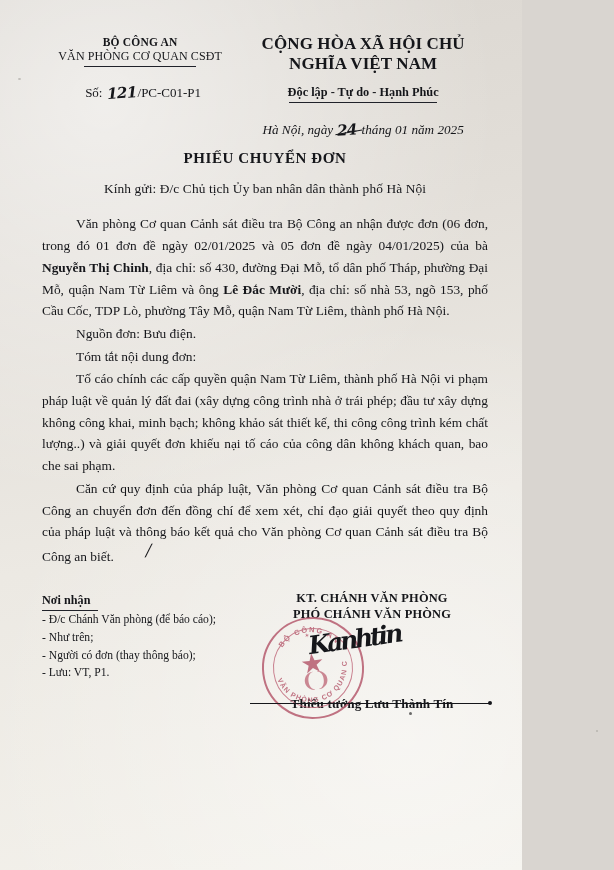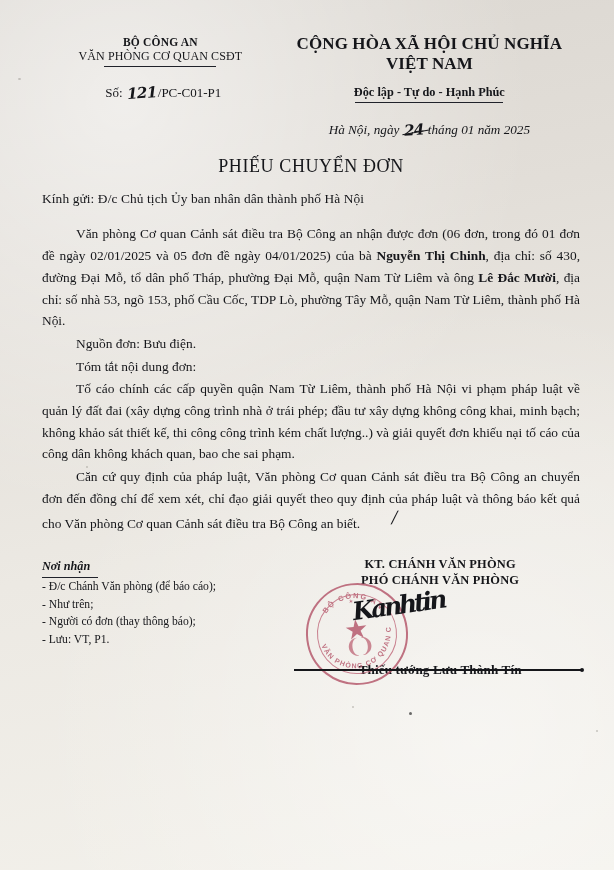--- a/index.html
+++ b/index.html
@@ -4,21 +4,21 @@
 <style>
   html,body{margin:0;padding:0;}
   body{
     width:614px;height:870px;
     background:#d9d5d0;
     font-family:"Liberation Serif", serif;
     overflow:hidden;
   }
   .page{
     position:relative;
-    width:614px;height:870px;
+    width:522px;height:870px;
     background:
       radial-gradient(circle at 20% 12%, rgba(255,255,255,.55), rgba(255,255,255,0) 45%),
       radial-gradient(circle at 78% 85%, rgba(255,255,255,.45), rgba(255,255,255,0) 50%),
       linear-gradient(170deg,#dbd7d1 0%,#e2ded8 28%,#ece9e3 60%,#f3f1eb 100%);
     color:#15161a;
   }
   .sheet{
     position:absolute;
     left:42px;right:34px;top:34px;
     }
@@ -44,36 +44,36 @@
     transform:rotate(-4deg) translateY(1px);
     padding:0 1px;
   }
   .hand-strike{position:relative;}
   .hand-strike::after{
     content:"";position:absolute;left:-1px;right:-4px;top:62%;
     height:1.3px;background:#16171b;transform:rotate(-6deg);
   }
   
   .title{
-    text-align:center;font-weight:normal;font-size:18px;
-    letter-spacing:.6px;margin-top:18px;
+    text-align:center;font-weight:bold;font-size:15px;
+    letter-spacing:.6px;margin-top:12px;
   }
   .kinhgui{
-    text-align:left;font-size:13.4px;margin-top:14px;letter-spacing:.1px;
+    text-align:center;font-size:13.4px;margin-top:14px;letter-spacing:.1px;
   }
   
   .body{margin-top:16px;font-size:13.4px;line-height:1.62;text-align:justify;}
   .body p{margin:0;text-indent:34px;}
   .body p.noind{text-indent:34px;}
   .body p + p{margin-top:1px;}
   .b{font-weight:bold;}
   
   .footer{position:relative;margin-top:22px;display:flex;}
   .recv{width:48%;font-size:11.6px;line-height:1.52;}
-  .recv-title{font-style:italic;font-weight:bold;font-size:12.2px;}
+  .recv-title{font-weight:bold;font-size:12.2px;}
   .recv-title::after{content:"";display:block;width:56px;height:1.1px;background:#20222a;margin-top:1px;}
   .sign{width:52%;text-align:center;position:relative;}
   .sign-l1{font-size:12.4px;font-weight:bold;letter-spacing:.2px;}
   .sign-l2{font-size:12.4px;font-weight:bold;letter-spacing:.2px;margin-top:1px;}
   .sign-name{font-size:13.2px;font-weight:bold;margin-top:74px;letter-spacing:.1px;}
   
   .seal{
     position:absolute;left:6px;top:26px;
     width:98px;height:98px;border-radius:50%;
     border:2.1px solid #b4566a;

